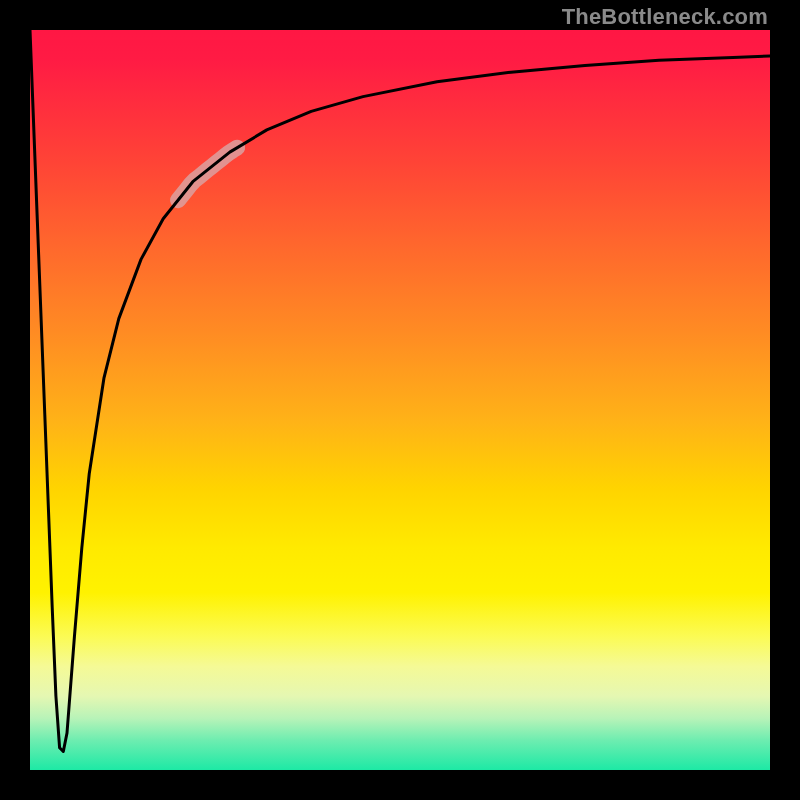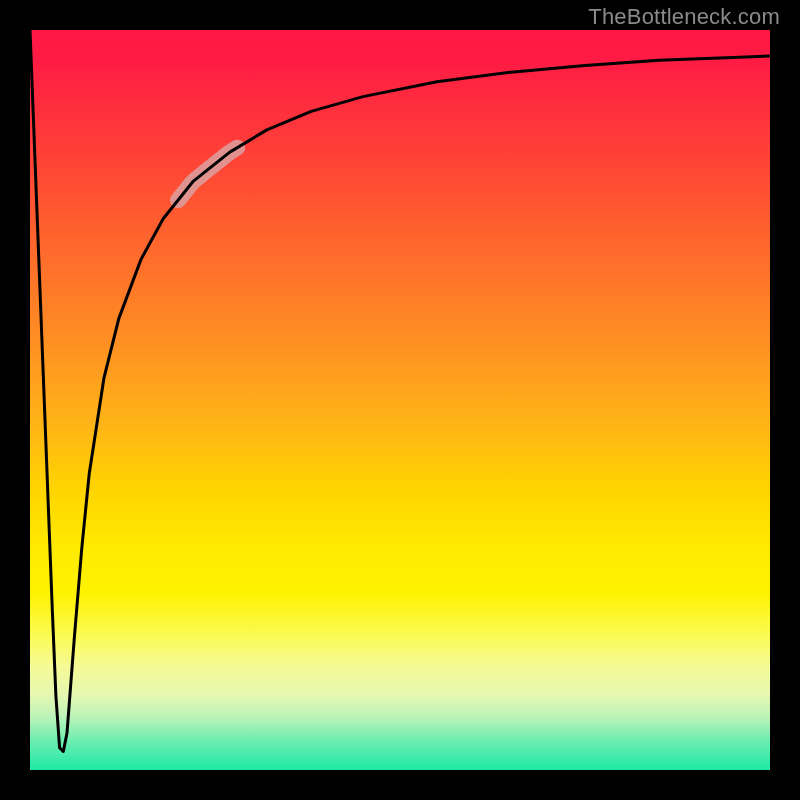--- a/index.html
+++ b/index.html
@@ -13,25 +13,25 @@
   }
   .outer {
     position: relative;
     width: 800px;
     height: 800px;
     background: #000;
   }
   .watermark {
     position: absolute;
     top: 4px;
-    right: 20px;
+    right: 32px;
     color: #8a8a8a;
     font-size: 22px;
     letter-spacing: 0.2px;
-    font-weight: 400;
+    font-weight: 700;
     z-index: 40;
   }
   .plot-area {
     position: absolute;
     left: 30px;
     top: 30px;
     width: 740px;
     height: 740px;
     overflow: hidden;
   }

